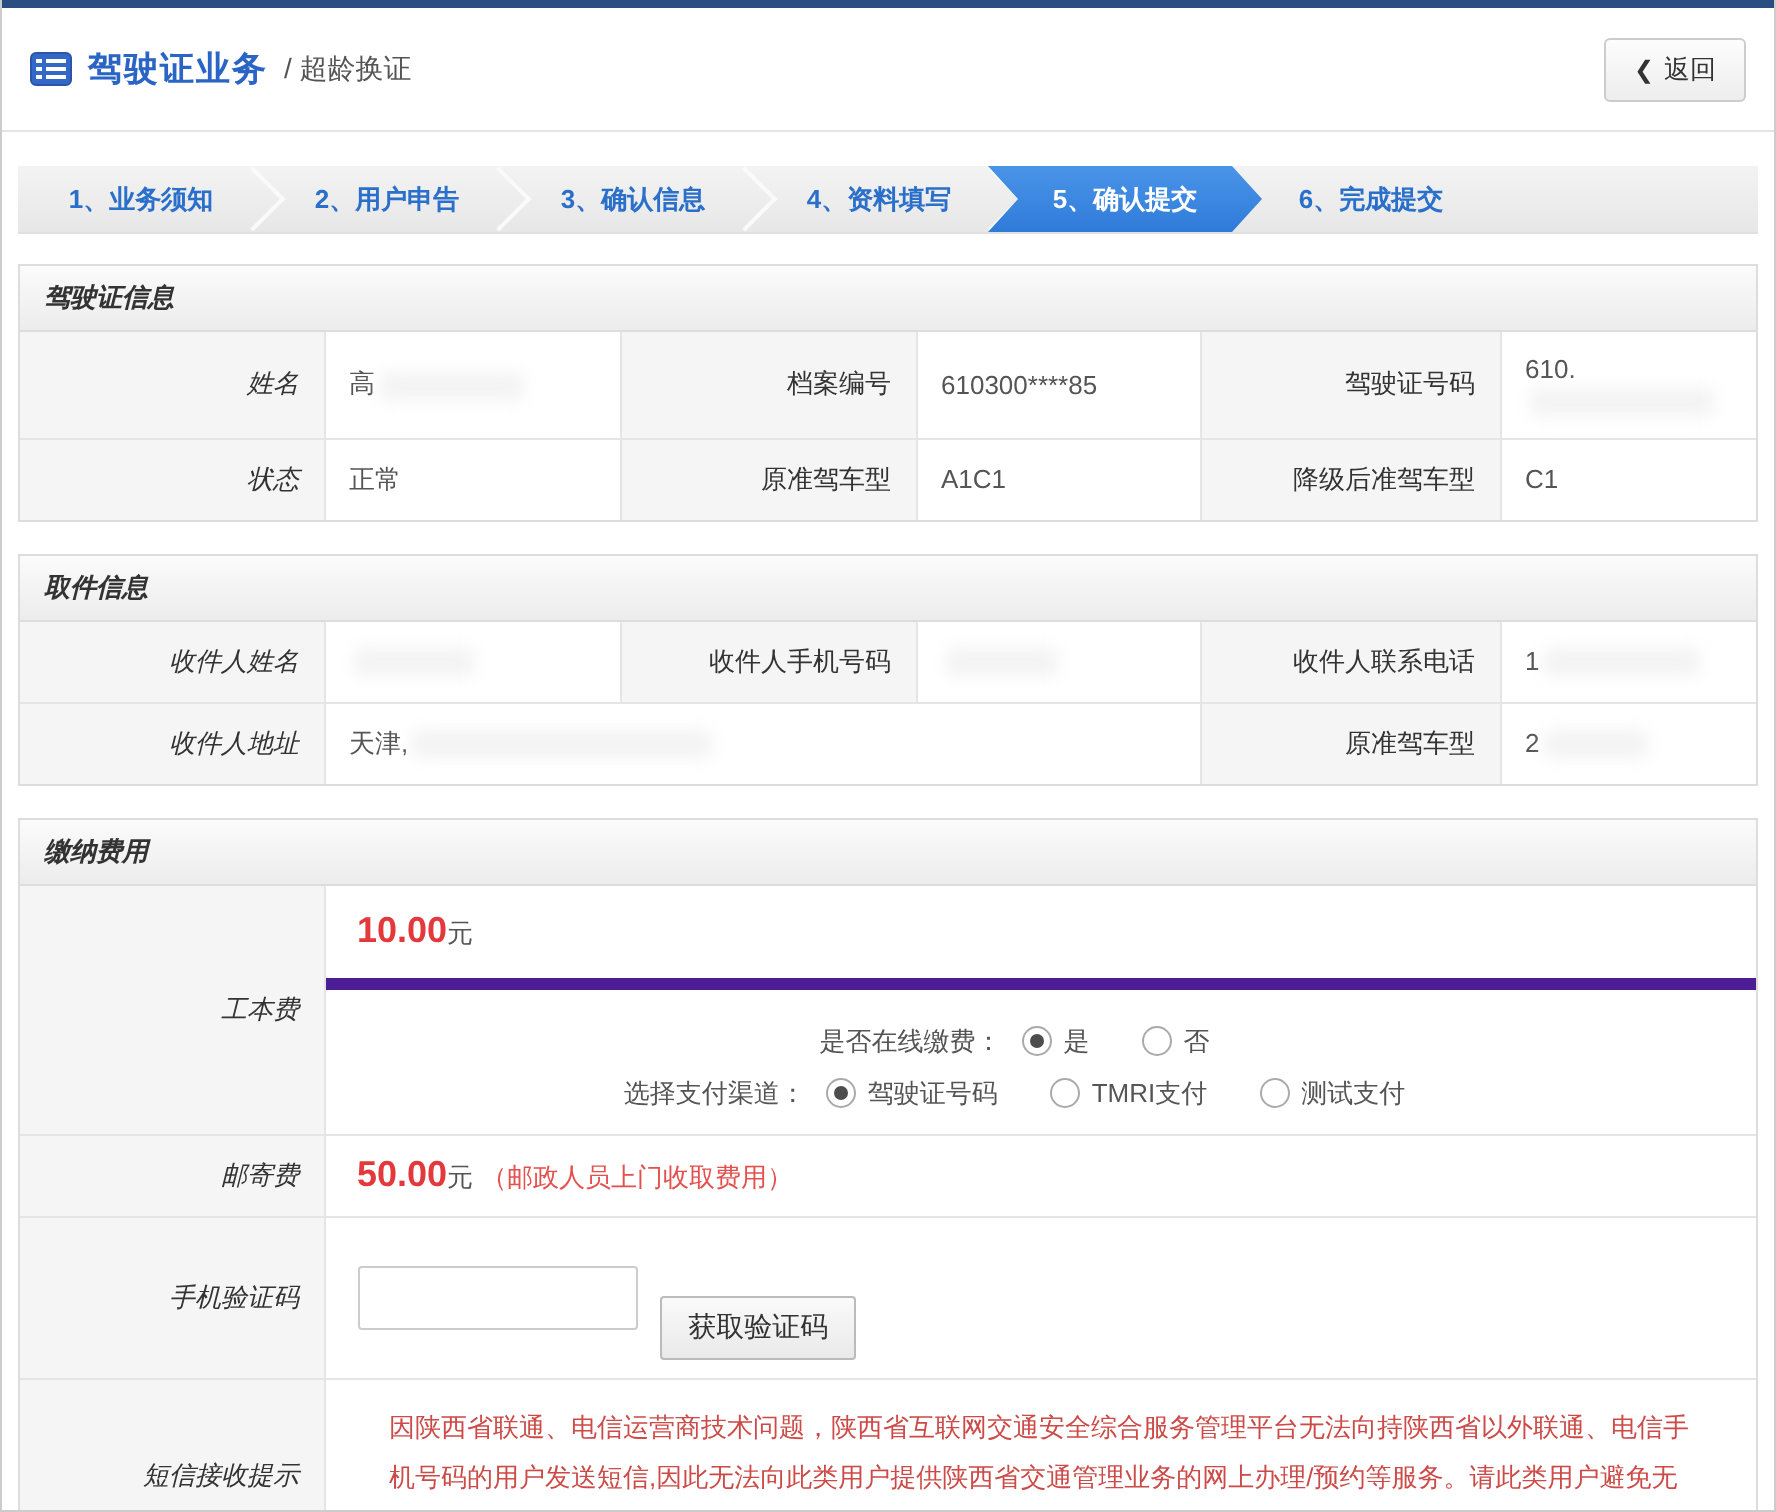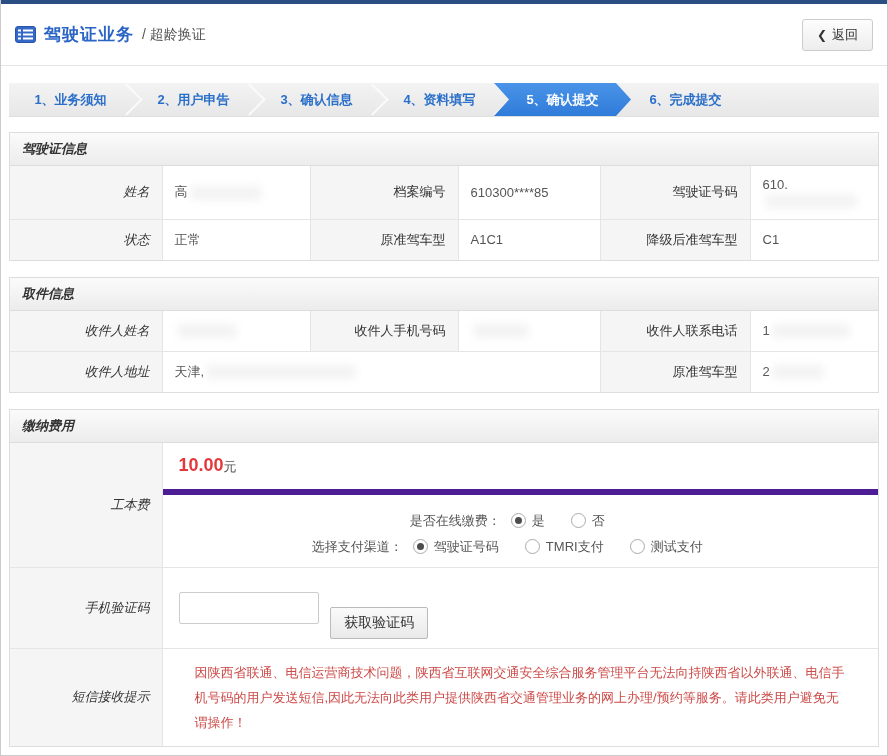--- a/index.html
+++ b/index.html
@@ -248,20 +248,26 @@
               </span>
               <span class="radio-opt">
                 <span class="radio"></span>
                 <span>测试支付</span>
               </span>
             </div>
           </div>
         </td>
       </tr>
       <tr>
+        <td class="lbl">邮寄费</td>
+        <td class="val mail-cell">
+          <span class="fee-amt-num">50.00</span><span class="fee-unit">元</span><span class="fee-note">（邮政人员上门收取费用）</span>
+        </td>
+      </tr>
+      <tr>
         <td class="lbl">手机验证码</td>
         <td class="val captcha-cell">
           <input class="captcha-input" type="text" value="" style="">
           <button class="captcha-btn">获取验证码</button>
         </td>
       </tr>
       <tr>
         <td class="lbl">短信接收提示</td>
         <td class="val sms-cell">
           <div class="sms-msg">因陕西省联通、电信运营商技术问题，陕西省互联网交通安全综合服务管理平台无法向持陕西省以外联通、电信手机号码的用户发送短信,因此无法向此类用户提供陕西省交通管理业务的网上办理/预约等服务。请此类用户避免无谓操作！</div>

